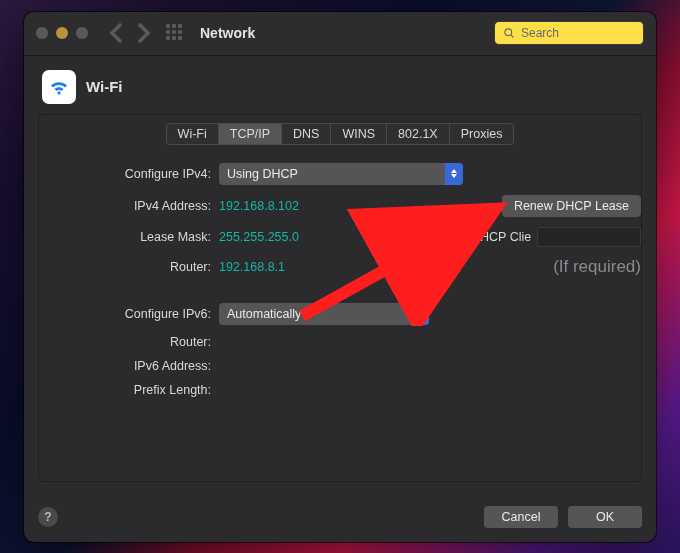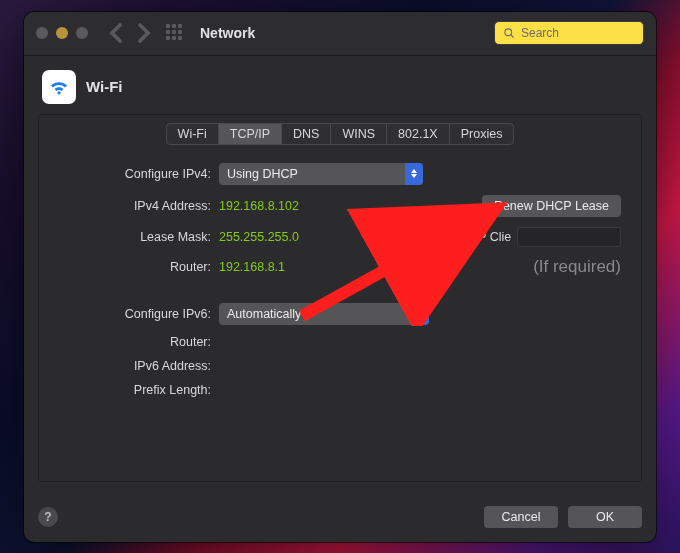--- a/index.html
+++ b/index.html
@@ -81,21 +81,21 @@
     padding: 18px 20px 10px 20px;
     display:grid;
     grid-template-columns: 152px 1fr 170px;
     column-gap: 8px;
     row-gap: 10px;
     align-items:center;
     font-size: 12.5px;
     color:#d8d8da;
   }
   .lbl { text-align:right; color:#d8d8da; }
-  .val { color:#84cc16; }
+  .val { color:#14b8a6; }
   .select {
     height: 22px;
     background: #555457;
     border-radius:4px;
     display:flex; align-items:center; justify-content:space-between;
     padding: 0 0 0 8px;
     color:#eaeaec; font-size:12.5px;
     position:relative;
     cursor:pointer;
   }
@@ -210,21 +210,21 @@
         <div class="tab active">TCP/IP</div>
         <div class="tab">DNS</div>
         <div class="tab">WINS</div>
         <div class="tab">802.1X</div>
         <div class="tab">Proxies</div>
       </div>
 
       <div class="form-area">
 
         <div class="lbl">Configure IPv4:</div>
-        <div class="select" style="width:204px">
+        <div class="select" style="width:244px">
           <span>Using DHCP</span>
           <span class="caret"></span>
         </div>
         <div></div>
 
         <div class="lbl">IPv4 Address:</div>
         <div class="val">192.168.8.102</div>
         <div class="right-col" style="align-items:flex-end">
           <button class="btn">Renew DHCP Lease</button>
         </div>

